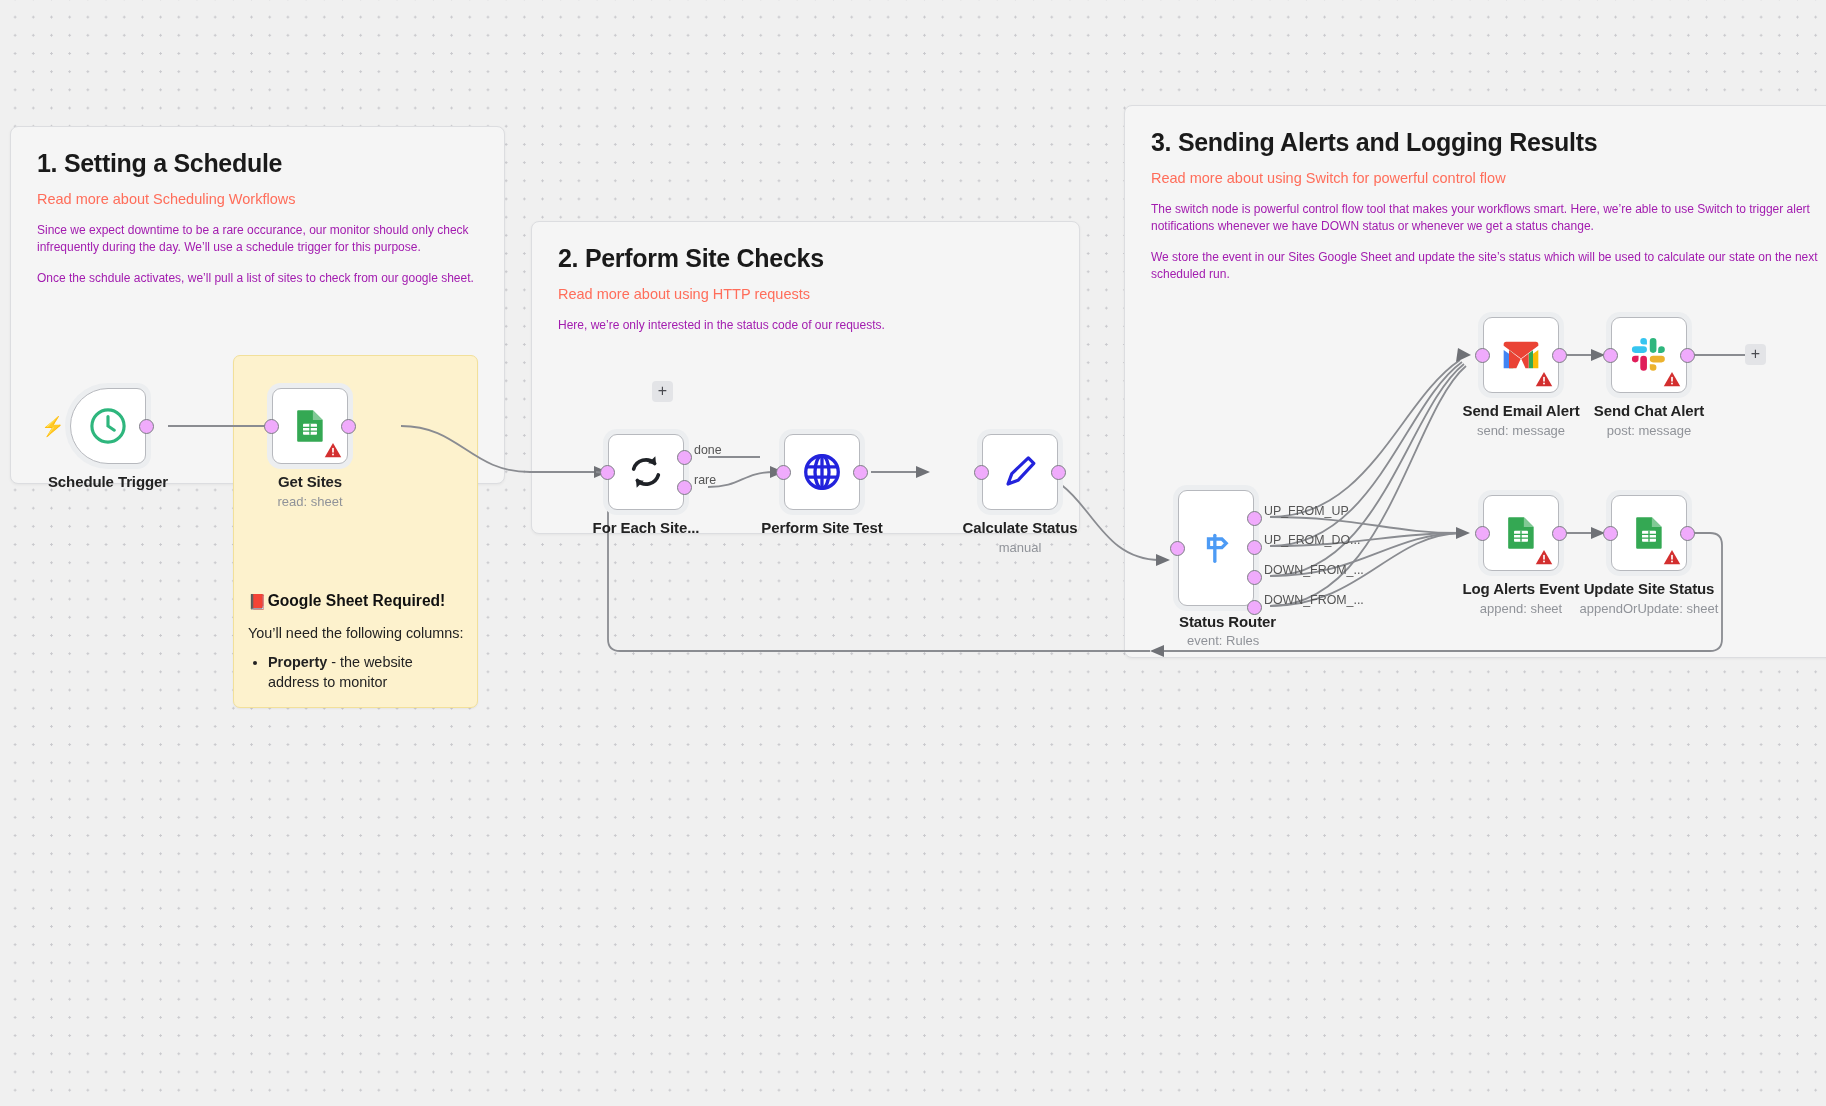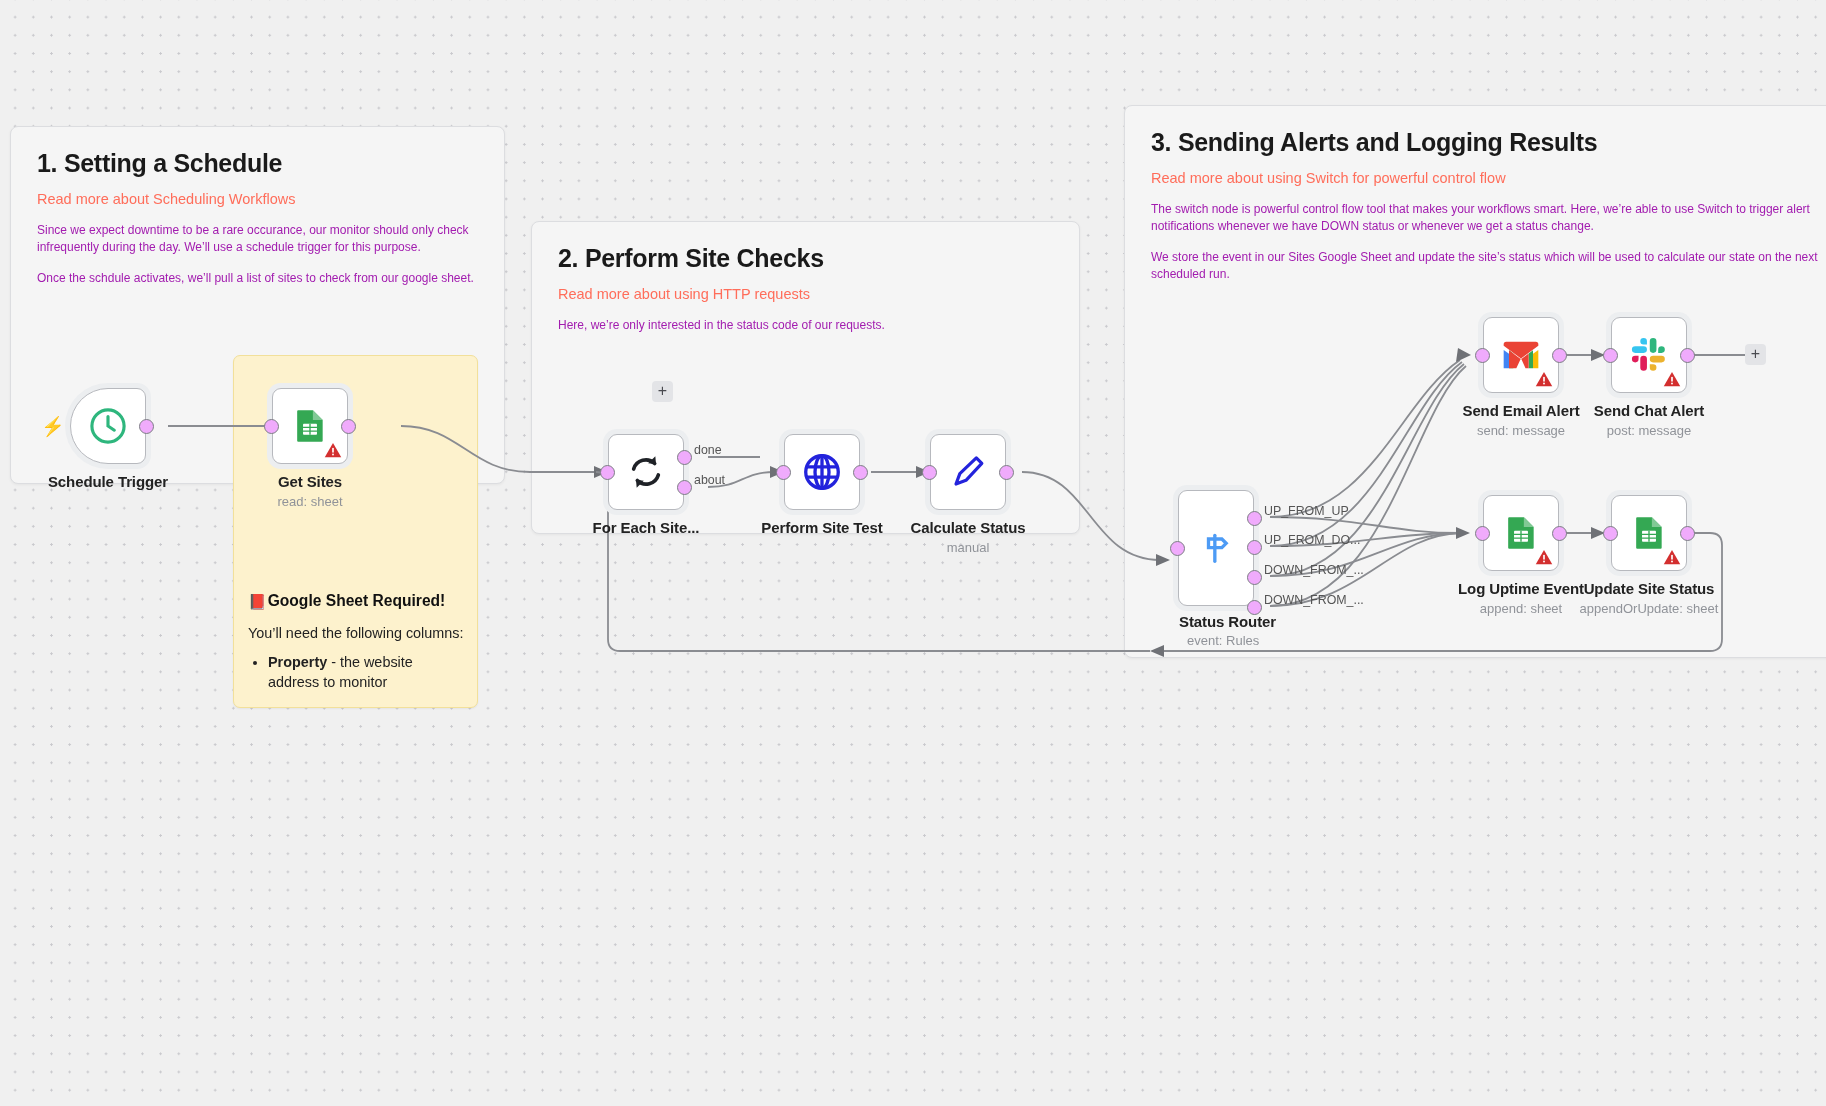--- a/index.html
+++ b/index.html
@@ -317,39 +317,39 @@
       <path d="M4.6 10.2a7.6 7.6 0 0 1 12.6-3.3" fill="none" stroke="#1f2227" stroke-width="2.2" stroke-linecap="round"></path>
       <path d="M19.4 13.8A7.6 7.6 0 0 1 6.8 17.1" fill="none" stroke="#1f2227" stroke-width="2.2" stroke-linecap="round"></path>
       <path d="M17.6 2.6 18 7.4l-4.7-.6z" fill="#1f2227"></path>
       <path d="M6.4 21.4 6 16.6l4.7.6z" fill="#1f2227"></path>
     </svg>
     <div class="port in"></div>
     <div class="port" style="right:-9px; top:15px;">
       <span class="port-label">done</span>
     </div>
     <div class="port" style="right:-9px; top:45px;">
-      <span class="port-label">about</span>
+      <span class="port-label">rare</span>
     </div>
     <div class="node-label">For Each Site...</div>
   </div>
 
   <div class="plus-btn" style="left:652px; top:381px;">+</div>
 
   <div class="node" style="left:784px; top:434px;">
     <svg class="node-icon" width="42" height="42" viewBox="0 0 24 24">
       <circle cx="12" cy="12" r="9.3" fill="none" stroke="#2323dc" stroke-width="1.9"></circle>
       <ellipse cx="12" cy="12" rx="4" ry="9.3" fill="none" stroke="#2323dc" stroke-width="1.9"></ellipse>
       <path d="M2.9 9.1h18.2M2.9 14.9h18.2M12 2.7v18.6" fill="none" stroke="#2323dc" stroke-width="1.9"></path>
     </svg>
     <div class="port in"></div>
     <div class="port out"></div>
     <div class="node-label">Perform Site Test</div>
   </div>
 
-  <div class="node" style="left:930px; top:434px;justify-content:center;">
+  <div class="node" style="left:982px; top:434px;justify-content:center;">
     <svg class="node-icon" width="40" height="40" viewBox="0 0 24 24">
       <path d="M4.8 19.2 7.1 13 17 3.5l3.3 3.3L10.8 17z" fill="none" stroke="#2323dc" stroke-width="1.9" stroke-linejoin="round"></path>
     </svg>
     <div class="port in"></div>
     <div class="port out"></div>
     <div class="node-label">Calculate Status</div>
     <div class="node-sub">manual</div>
   </div>
 
   <div class="node tall" style="left:1178px; top:490px;">
@@ -421,21 +421,21 @@
       <rect x="7.6" y="10.6" width="8.8" height="7" rx="0.5" fill="#fff"></rect>
       <path d="M7.6 12.9h8.8M7.6 15.2h8.8M12 10.6v7" stroke="#34a853" stroke-width="0.85" fill="none"></path>
     </svg>
     <svg class="warn-badge" viewBox="0 0 24 24">
       <path d="M12 2.5 23 21.5H1z" fill="#d32f2f"></path>
       <rect x="10.9" y="9" width="2.2" height="6.6" rx="1.1" fill="#fff"></rect>
       <circle cx="12" cy="18" r="1.25" fill="#fff"></circle>
     </svg>
     <div class="port in"></div>
     <div class="port out"></div>
-    <div class="node-label">Log Uptime Event</div>
+    <div class="node-label">Log Alerts Event</div>
     <div class="node-sub">append: sheet</div>
   </div>
 
   <div class="node" style="left:1611px; top:495px;">
     <svg class="node-icon" width="38" height="38" viewBox="0 0 24 24">
       <path d="M4.6 2h9.2L20 8.2v13.1a.7.7 0 0 1-.7.7H4.6a.7.7 0 0 1-.7-.7V2.7A.7.7 0 0 1 4.6 2z" fill="#34a853"></path>
       <path d="M13.8 2 20 8.2h-6.2z" fill="#81c995"></path>
       <rect x="7.6" y="10.6" width="8.8" height="7" rx="0.5" fill="#fff"></rect>
       <path d="M7.6 12.9h8.8M7.6 15.2h8.8M12 10.6v7" stroke="#34a853" stroke-width="0.85" fill="none"></path>
     </svg>

